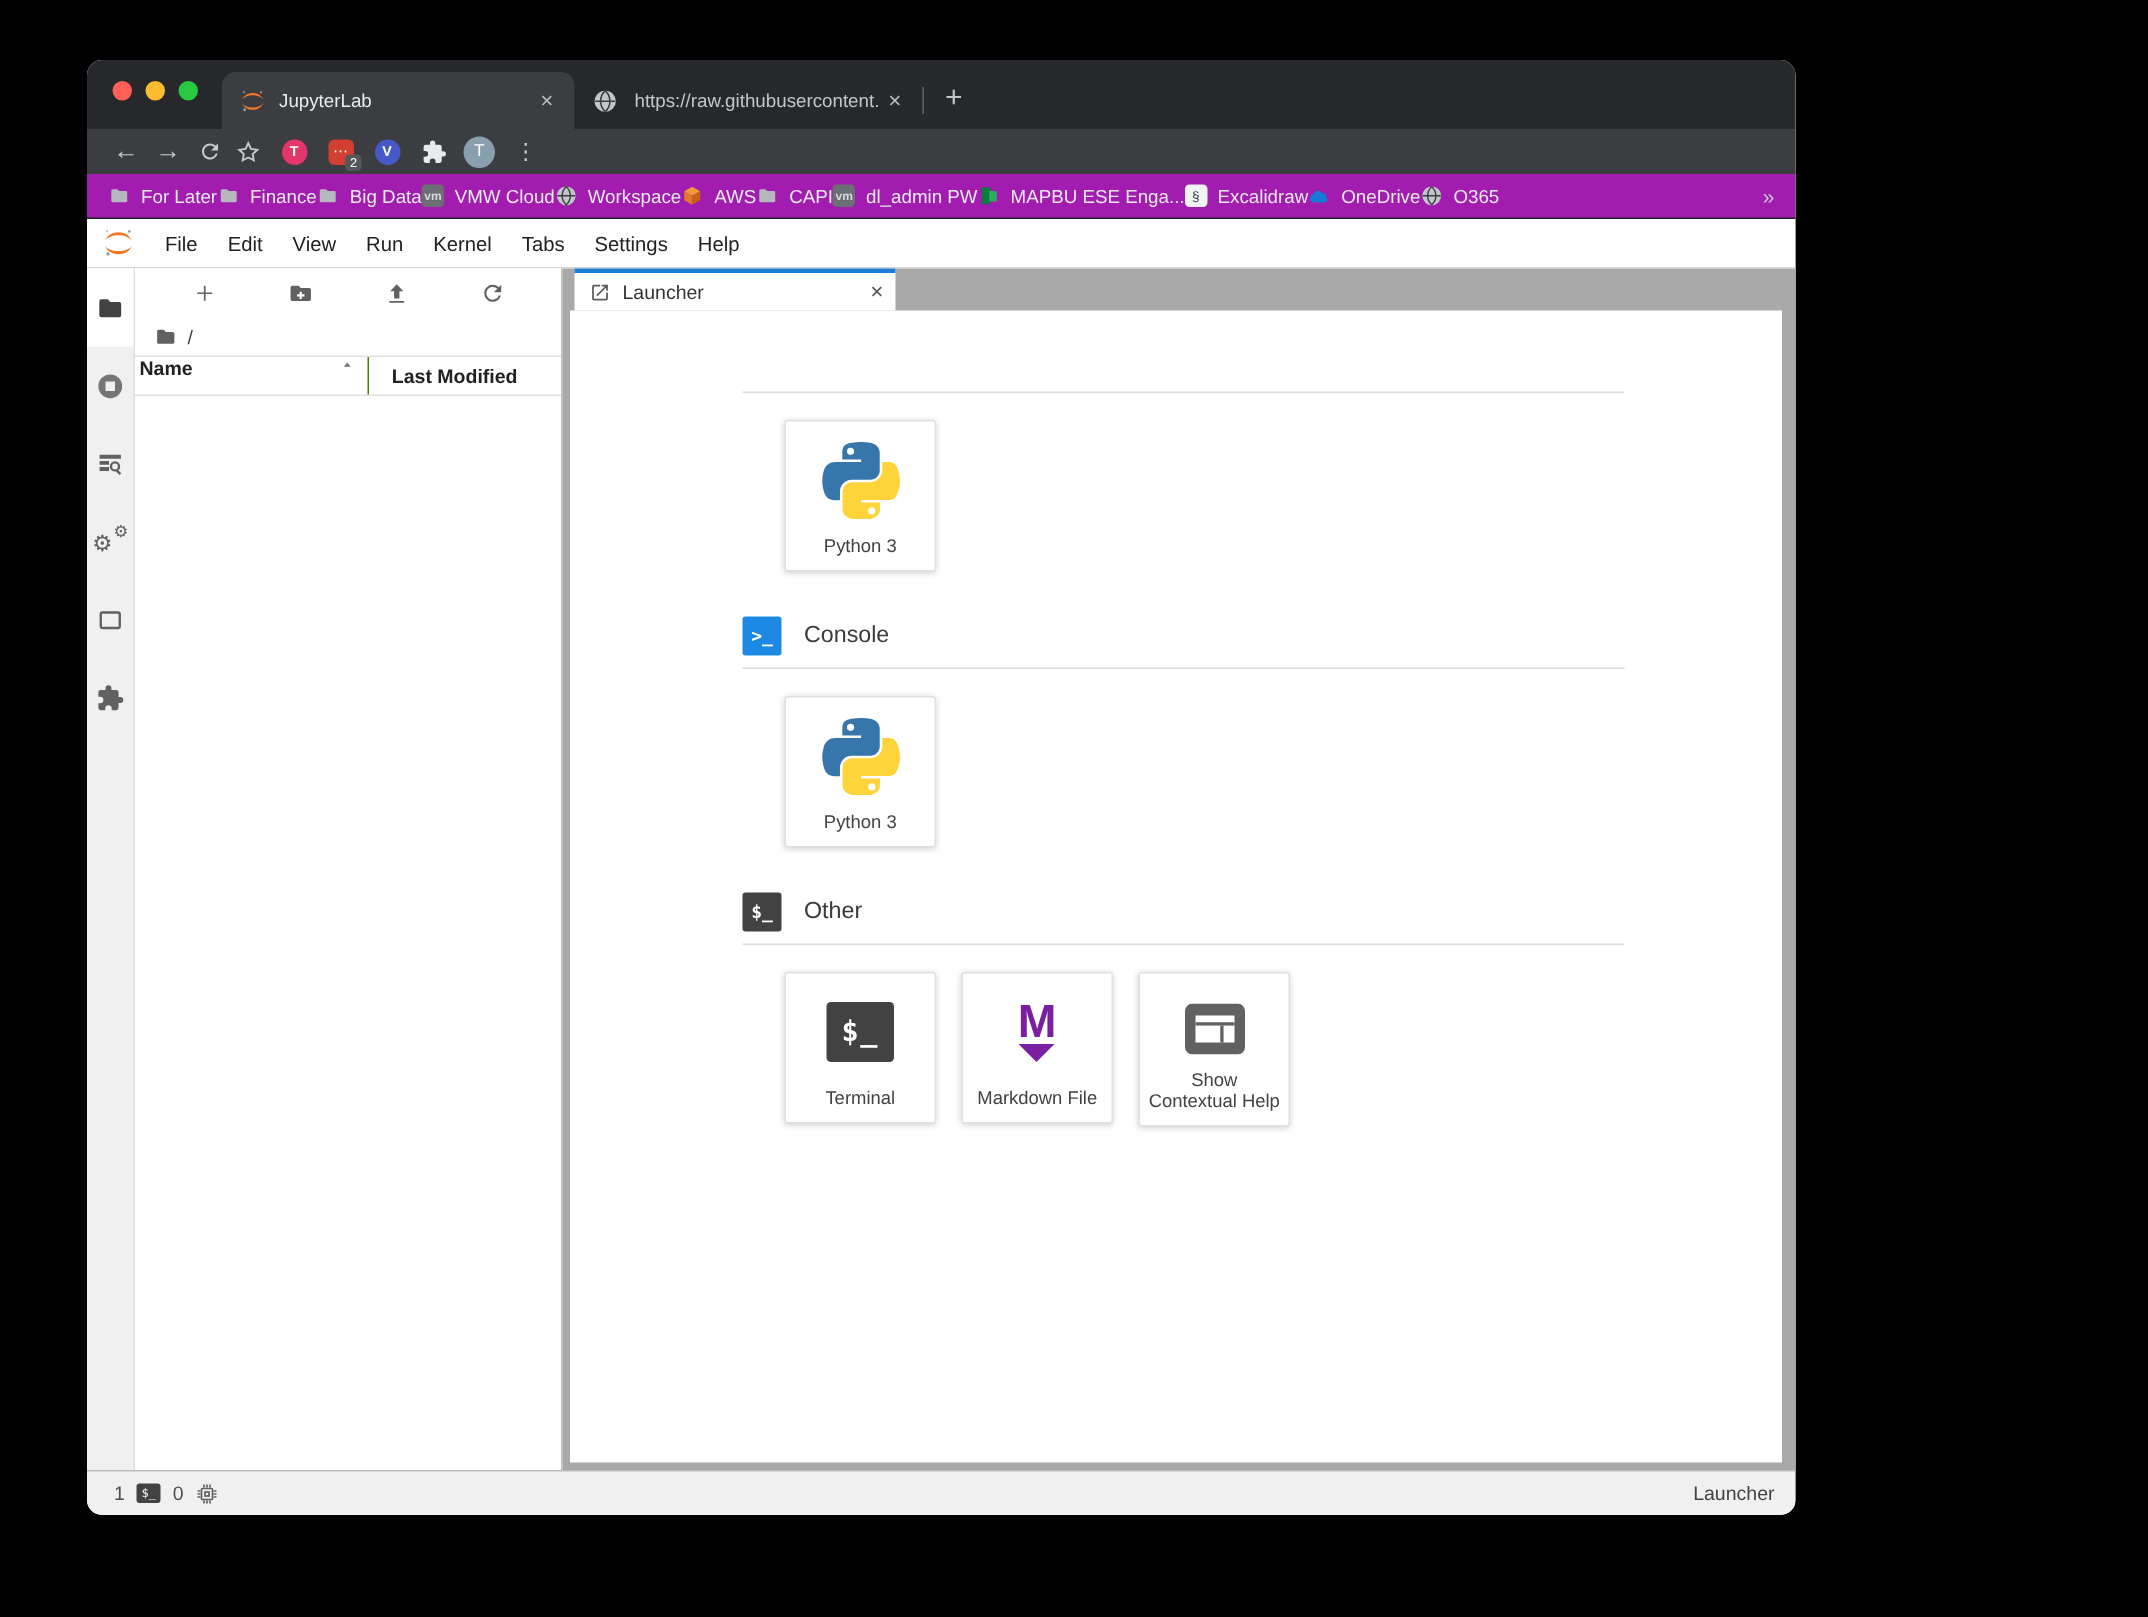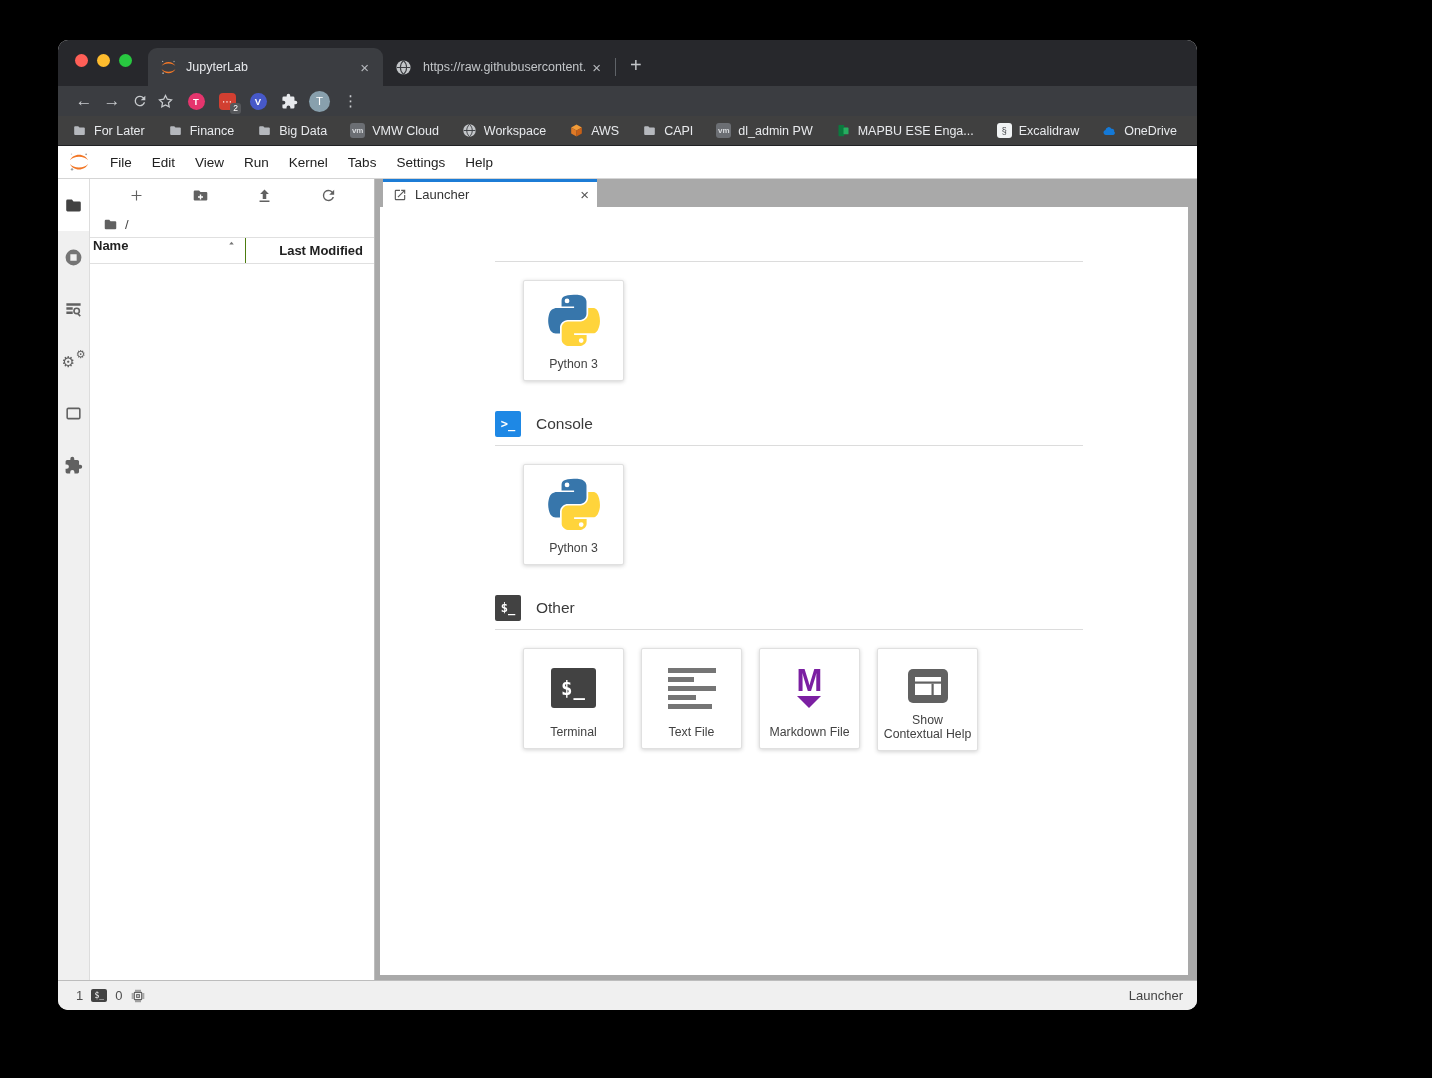--- a/index.html
+++ b/index.html
@@ -30,21 +30,21 @@
   .url .path { color:#9aa0a6; }
   .tb-icons { display:flex; align-items:center; gap:9px; flex-shrink:0; }
   .tb-icon { width:22px; height:22px; display:flex; align-items:center; justify-content:center; position:relative; }
   .tb-icon svg { width:17px; height:17px; }
   .ext-circle { width:17px; height:17px; border-radius:50%; color:#fff; font-size:9.5px; font-weight:bold; display:flex; align-items:center; justify-content:center; }
   .ext-square { width:17px; height:17px; border-radius:4px; background:#d23f31; color:#fff; font-size:10px; display:flex; align-items:center; justify-content:center; }
   .ext-badge { position:absolute; right:-3px; bottom:-2px; background:#55575b; color:#fff; font-size:8.5px; border-radius:3px; padding:0 3px; line-height:11px; }
   .avatar { width:21px; height:21px; border-radius:50%; background:#88a0ad; color:#fff; font-size:11.5px; display:flex; align-items:center; justify-content:center; }
   .dots { color:#c7cacd; font-size:15px; letter-spacing:0; padding:0 4px; }
 
-  .bookmarks { height:30px; background:#404040; border-bottom:1px solid #202124; display:flex; align-items:center; padding:0 14px; gap:23px; flex-shrink:0; }
+  .bookmarks { height:30px; background:#a21caf; border-bottom:1px solid #202124; display:flex; align-items:center; padding:0 14px; flex-shrink:0; }
   .bm { display:flex; align-items:center; gap:7px; color:#e8eaed; font-size:12.5px; white-space:nowrap; }
   .bm svg, .bm .fi { width:15px; height:15px; flex-shrink:0; }
   .fi-vm { width:16px; height:13px; border-radius:3px; background:#6b6e73; color:#d8dadd; font-size:8px; display:flex; align-items:center; justify-content:center; font-weight:bold; }
   .fi-exc { width:14px; height:14px; border-radius:3px; background:#f1f3f4; color:#3b3d41; font-size:9px; display:flex; align-items:center; justify-content:center; }
   .bm-overflow { margin-left:auto; color:#c7cacd; font-size:14px; }
 
   
   .jl-menubar { height:33px; background:#fff; border-bottom:1px solid #d5d5d5; display:flex; align-items:center; padding:0 6px; flex-shrink:0; }
   .jl-logo { width:22px; height:22px; margin:0 10px 0 4px; }
   .jl-menu-item { font-size:13.5px; color:#212121; padding:0 10px; }
@@ -59,21 +59,21 @@
   .gears .g2 { position:absolute; right:-2px; top:-3px; font-size:11px; }
 
   .filebrowser { width:285px; border-right:1px solid #bdbdbd; display:flex; flex-direction:column; background:#fff; flex-shrink:0; }
   .fb-toolbar { height:32px; display:flex; align-items:center; justify-content:space-around; padding:0 14px; }
   .fb-btn svg { width:17px; height:17px; display:block; }
   .fb-crumb { height:26px; display:flex; align-items:center; gap:7px; padding:0 13px; font-size:13px; color:#424242; }
   .fb-crumb svg { width:15px; height:15px; }
   .fb-header { height:27px; border-top:1px solid #e0e0e0; border-bottom:1px solid #e0e0e0; display:flex; align-items:center; font-size:13px; font-weight:bold; color:#212121; }
   .fb-col-name { flex:1; display:flex; align-items:flex-start; padding-left:3px; border-right:1px solid #4d7c0f; height:100%; }
   .fb-col-name svg { width:11px; height:11px; margin-left:auto; margin-right:8px; }
-  .fb-col-mod { width:128px; text-align:right; padding-right:11px; }
+  .fb-col-mod { width:128px; text-align:right; padding-right:29px; }
   .fb-list { flex:1; }
 
   .dock { flex:1; background:#a9a9a9; display:flex; flex-direction:column; min-width:0; }
   .dock-tabbar { height:28px; display:flex; align-items:flex-end; padding-left:8px; flex-shrink:0; }
   .dock-tab { width:214px; height:28px; background:#fff; border-top:3px solid #1c7cd6; display:flex; align-items:center; padding:0 8px 0 10px; font-size:13px; color:#333; }
   .dock-tab svg { width:14px; height:14px; margin-right:8px; }
   .dock-tab .tab-title { flex:1; }
   .dock-tab .dt-close { margin-left:6px; color:#555; font-size:15px; }
   .dock-content { flex:1; background:#fff; margin:0 9px 5px 5px; overflow:hidden; }
 
@@ -402,32 +402,20 @@
               <span class="lc-head-icon ic-terminal-sm">$_</span>
               <span class="lc-title">Other</span>
             </div>
             <div class="lc-rule"></div>
             <div class="lc-cards">
               <div class="card">
                 <span class="card-icon">
                   <span class="ic-terminal-lg">$_</span>
                 </span>
                 <span class="card-label">Terminal</span>
-              </div>
-              <div class="card">
-                <span class="card-icon">
-                  <span class="ic-textfile">
-                      <i style="width:100%"></i>
-                      <i style="width:56%"></i>
-                      <i style="width:100%"></i>
-                      <i style="width:60%"></i>
-                      <i style="width:92%"></i>
-                    </span>
-                </span>
-                <span class="card-label">Text File</span>
               </div>
               <div class="card">
                 <span class="card-icon">
                   <span class="ic-markdown">
                       <span class="m">M</span>
                       <span class="tri"></span>
                     </span>
                 </span>
                 <span class="card-label">Markdown File</span>
               </div>

